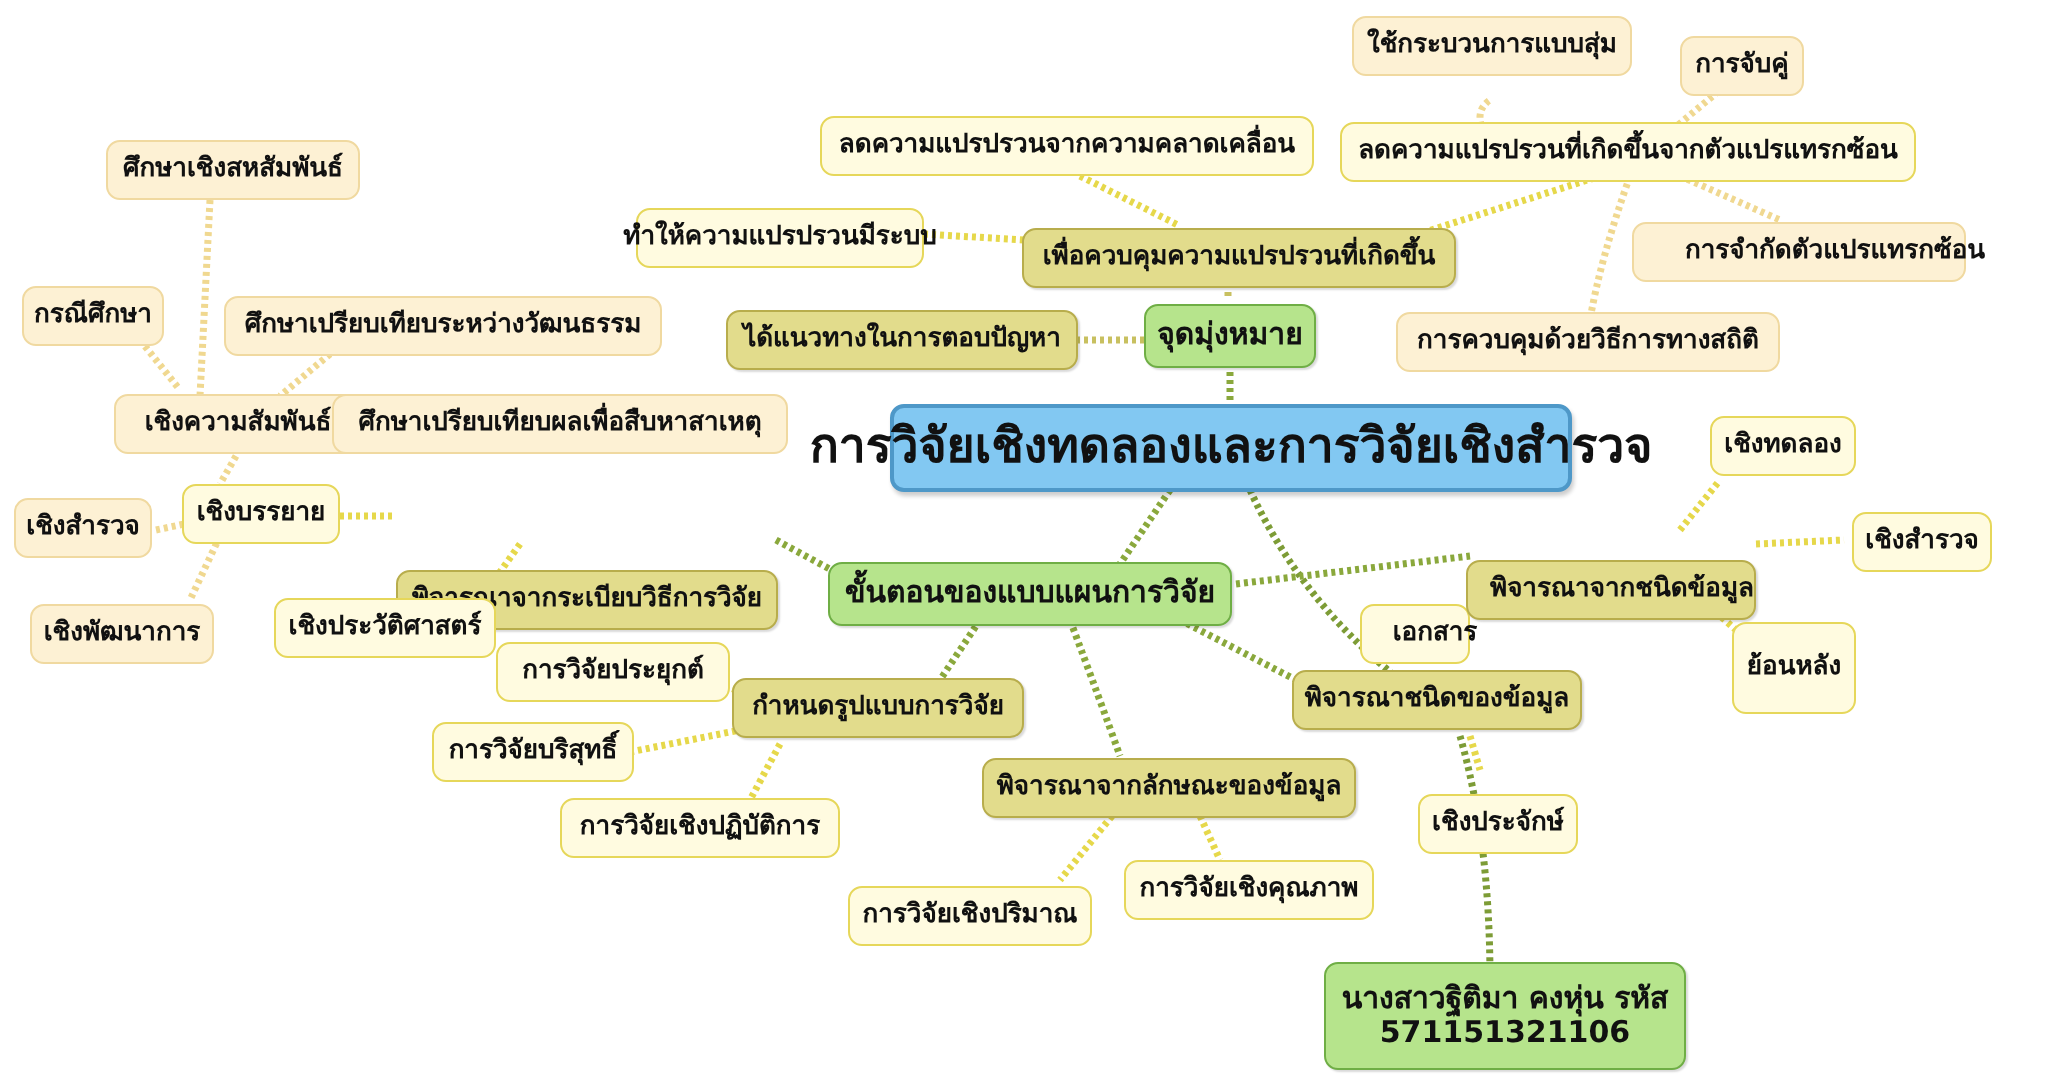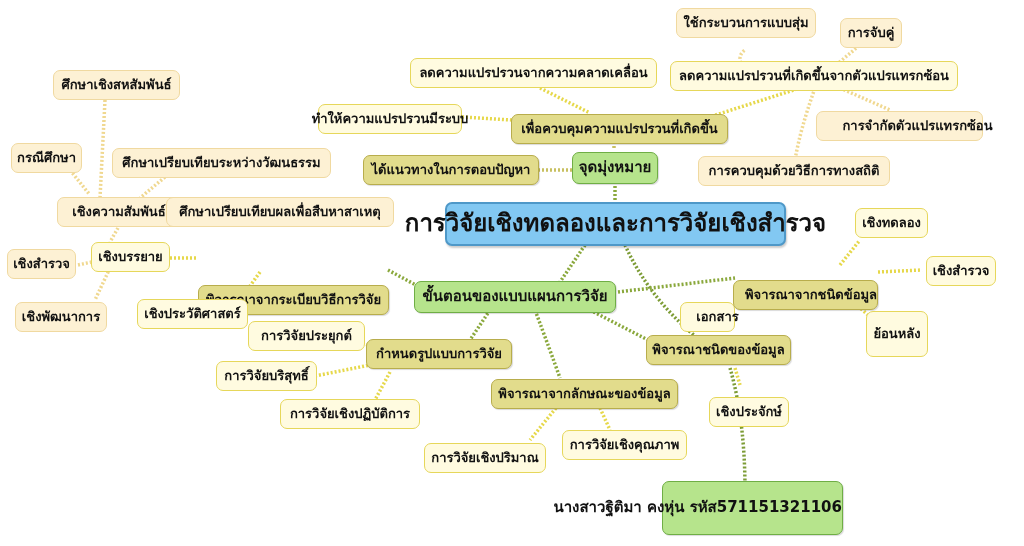--- a/index.html
+++ b/index.html
@@ -8,21 +8,21 @@
   #canvas { position:absolute; left:0; top:0; width:1024px; height:546px; }
   svg.links { position:absolute; left:0; top:0; width:1024px; height:546px; }
   .node { position:absolute; box-sizing:border-box; border-radius:7px; display:flex;
           align-items:center; justify-content:center; font-weight:bold; color:#111;
           white-space:nowrap; text-align:center; line-height:1.15; cursor:pointer; }
   .leaf-tan { background:#fdf1d4; border:1.5px solid #f0d9a0; font-size:13px; }
   .leaf-cream { background:#fffbe0; border:1.5px solid #e6d75a; font-size:13px; }
   .branch { background:#e2dc8c; border:1.5px solid #b8ad4c; font-size:13px; box-shadow:1px 1px 1px rgba(0,0,0,0.15); }
   .green { background:#b6e48c; border:1.5px solid #6fae45; font-size:15px; box-shadow:1px 1px 1px rgba(0,0,0,0.15); }
   .root { background:#82c8f2; border:2px solid #4e98c8; font-size:24px; box-shadow:1px 2px 2px rgba(0,0,0,0.2); }
-  .author { background:#b6e48c; border:1.5px solid #6fae45; font-size:15px; flex-direction:row; box-shadow:1px 1px 1px rgba(0,0,0,0.15);justify-content:flex-end; }
+  .author { background:#b6e48c; border:1.5px solid #6fae45; font-size:15px; flex-direction:column; box-shadow:1px 1px 1px rgba(0,0,0,0.15); }
 </style>
 </head>
 <body>
 
 <div id="canvas">
 
   <svg class="links" viewBox="0 0 1024 546">
     <g fill="none" stroke-width="3.5" stroke-dasharray="2,2">
 
       <path d="M615 178 L615 200" stroke="#8aa83c"></path>

